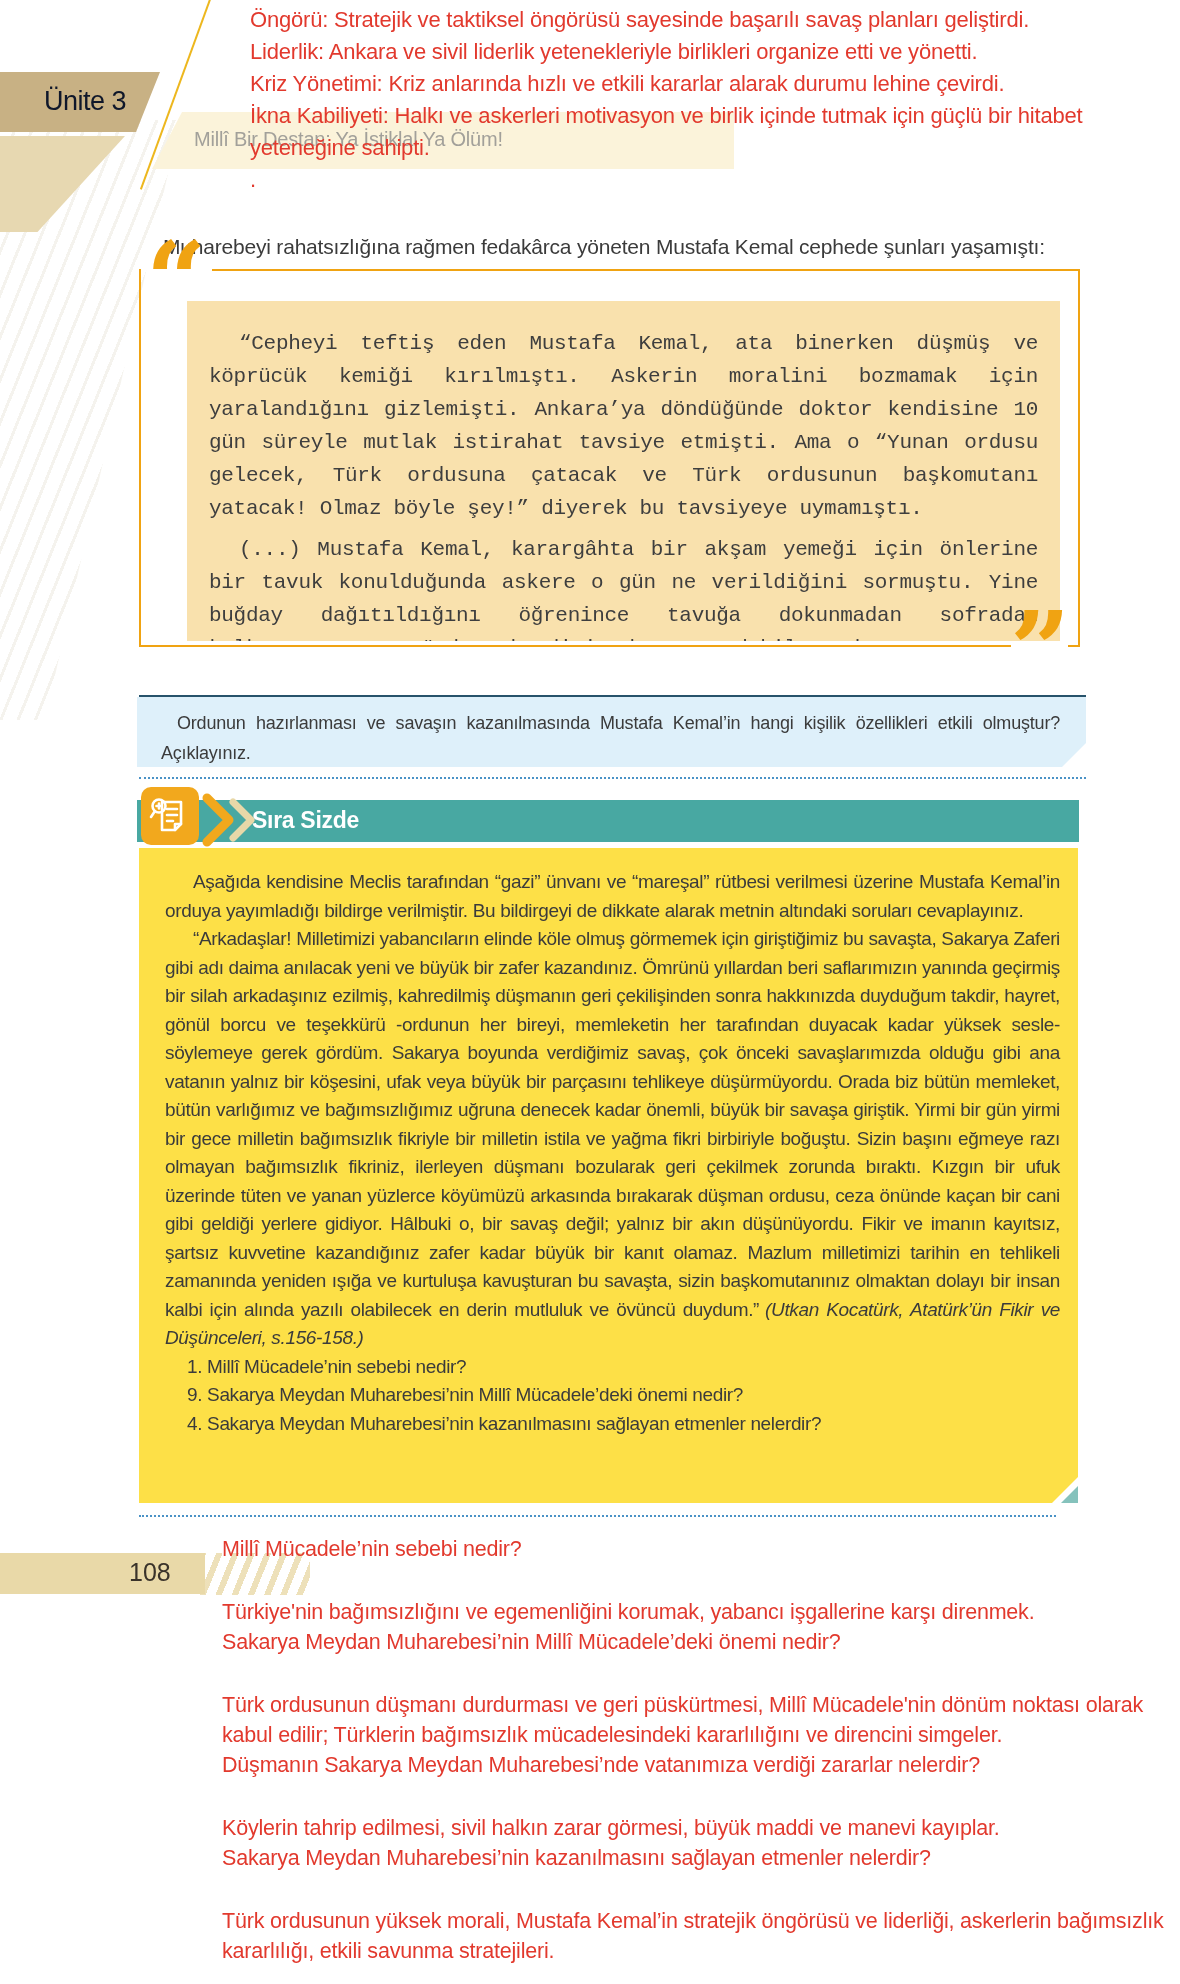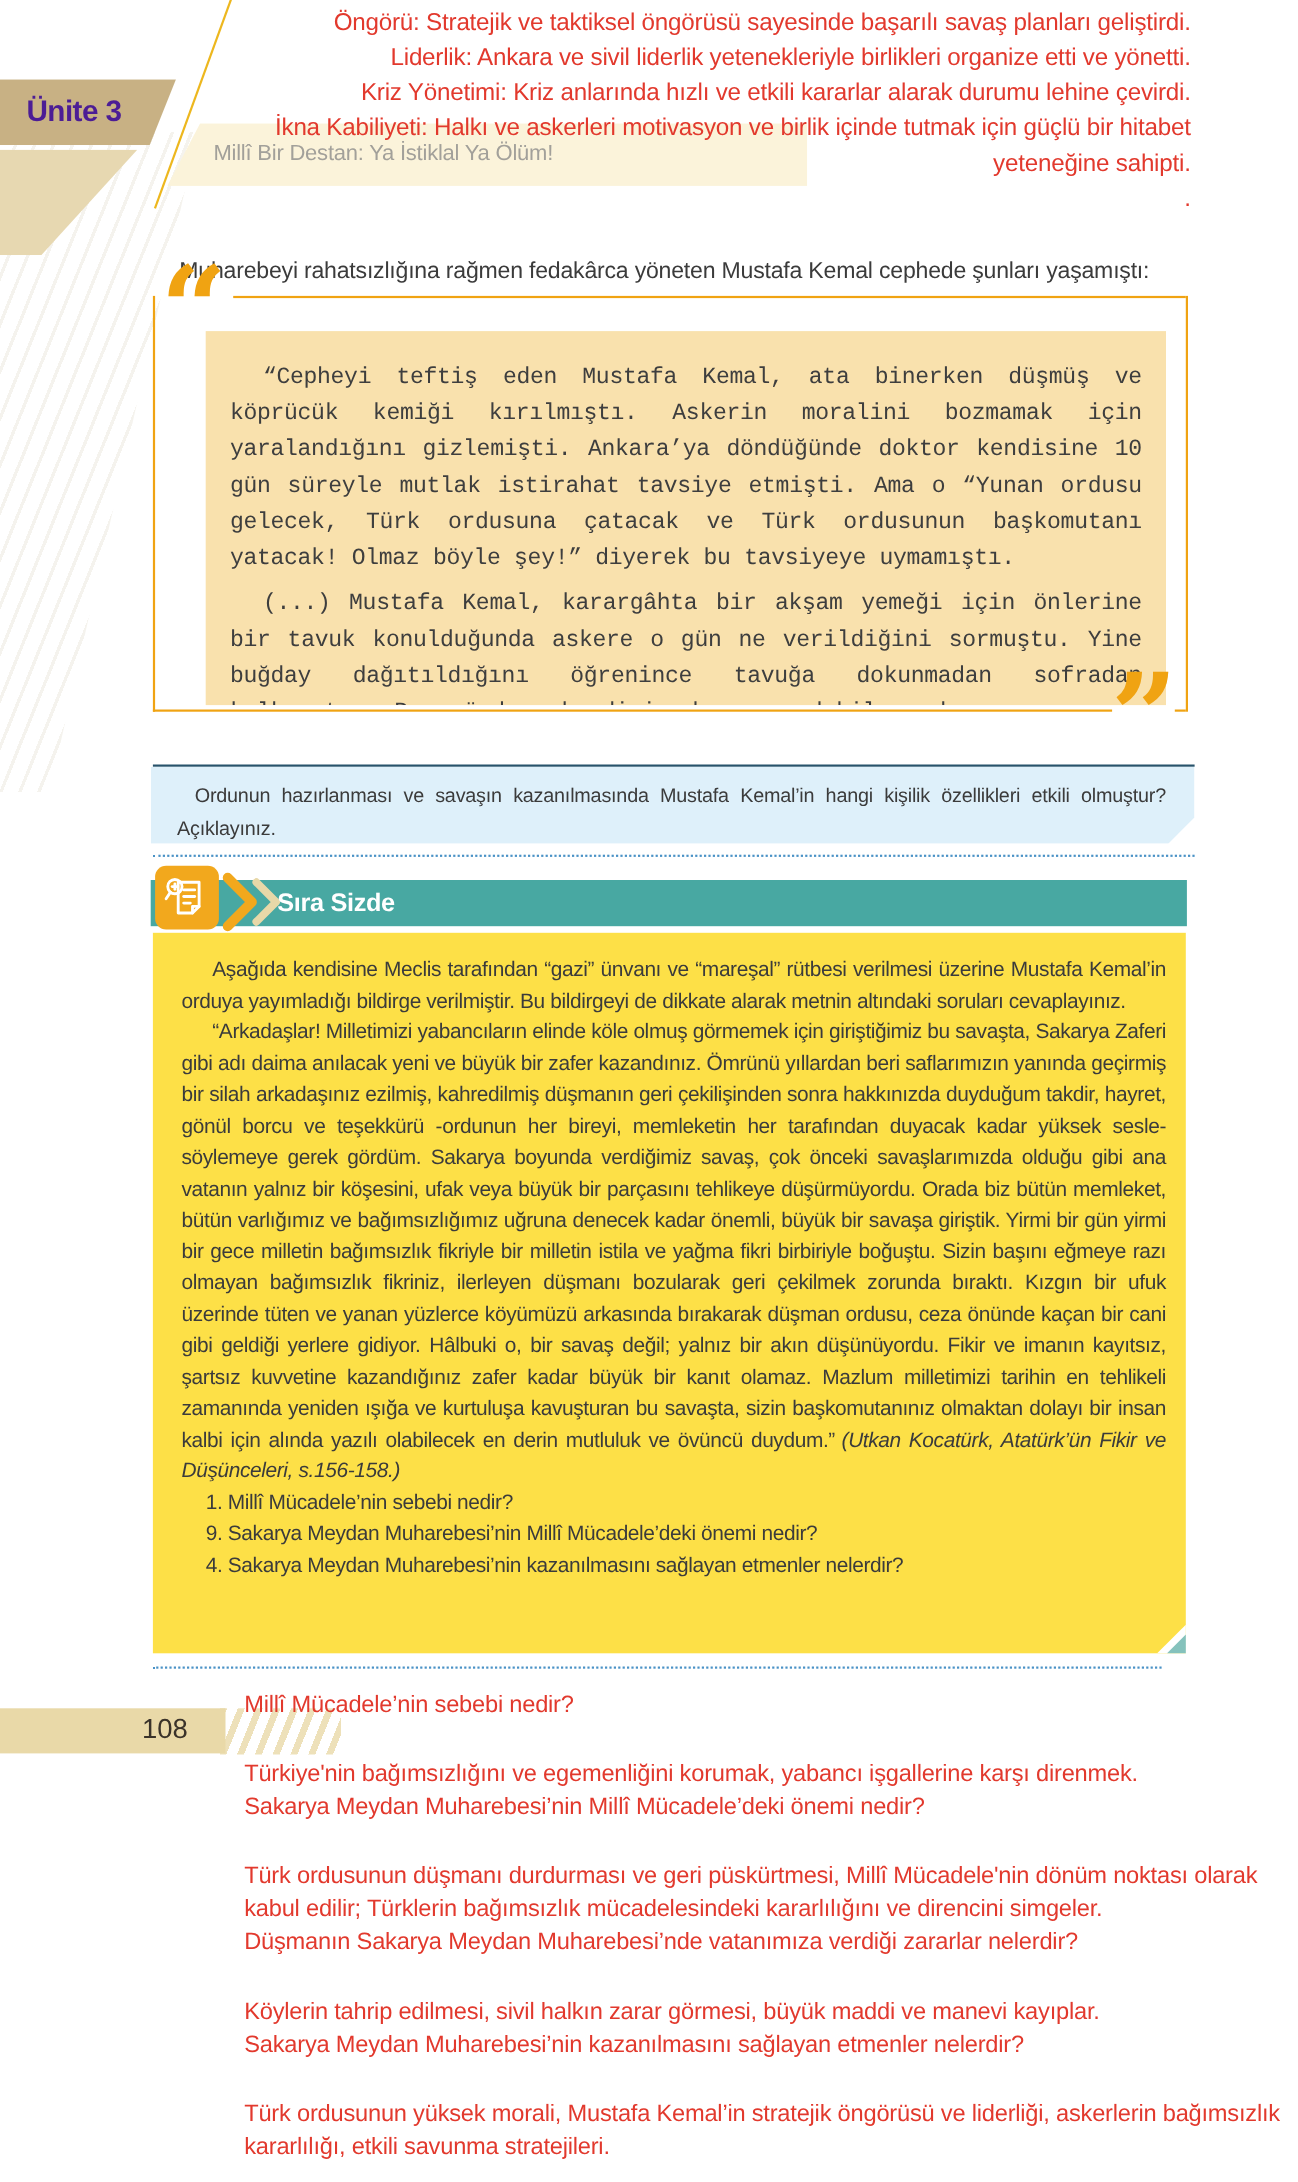--- a/index.html
+++ b/index.html
@@ -18,22 +18,22 @@
   }
   .pinstripes-b{
     left:200px;top:1553px;width:110px;height:42px;opacity:.8;
     background:repeating-linear-gradient(112deg,#e9d9a8 0 6px,transparent 6px 15px);
   }
   .unite-banner{
     left:0;top:72px;width:160px;height:60px;background:#c8b184;z-index:2;
     clip-path:polygon(0 0,100% 0,calc(100% - 24px) 100%,0 100%);
   }
   .unite-banner span{
-    display:block;padding-left:24px;line-height:58px;
-    font-size:27px;font-weight:bold;color:#4c1d95;letter-spacing:-0.5px;
+    display:block;padding-left:44px;line-height:58px;
+    font-size:27px;font-weight:normal;color:#0f172a;letter-spacing:-0.5px;
   }
   .beige-shape{
     left:0;top:136px;width:125px;height:96px;background:#e7d8b1;z-index:1;
     clip-path:polygon(0 0,100% 0,30% 100%,0 100%);
   }
   .yellow-line{
     left:211px;top:-6px;width:2px;height:208px;background:#edb71e;
     transform:rotate(20deg);transform-origin:top center;z-index:3;
   }
   .unit-title-bar{
@@ -43,21 +43,21 @@
   .unit-title-bar span{
     display:block;padding-left:42px;line-height:54px;
     font-size:20px;color:#a2a09a;letter-spacing:-0.2px;white-space:nowrap;
   }
 
   
   .annotations-top{
     left:250px;top:4px;z-index:5;color:#e2392d;
     font-size:22px;line-height:32px;letter-spacing:-0.2px;
   }
-  .annotations-top div{white-space:nowrap;text-align:right;}
+  .annotations-top div{white-space:nowrap;}
 
   
   .intro-para{
     left:163px;top:233px;width:912px;font-size:21px;line-height:27px;
     color:#3b3b3b;letter-spacing:-0.2px;z-index:2;
   }
 
   
   .qb-line{background:#f0a312;z-index:1;}
   .qb-left  {left:139px;top:269px;width:2px;height:378px;}

